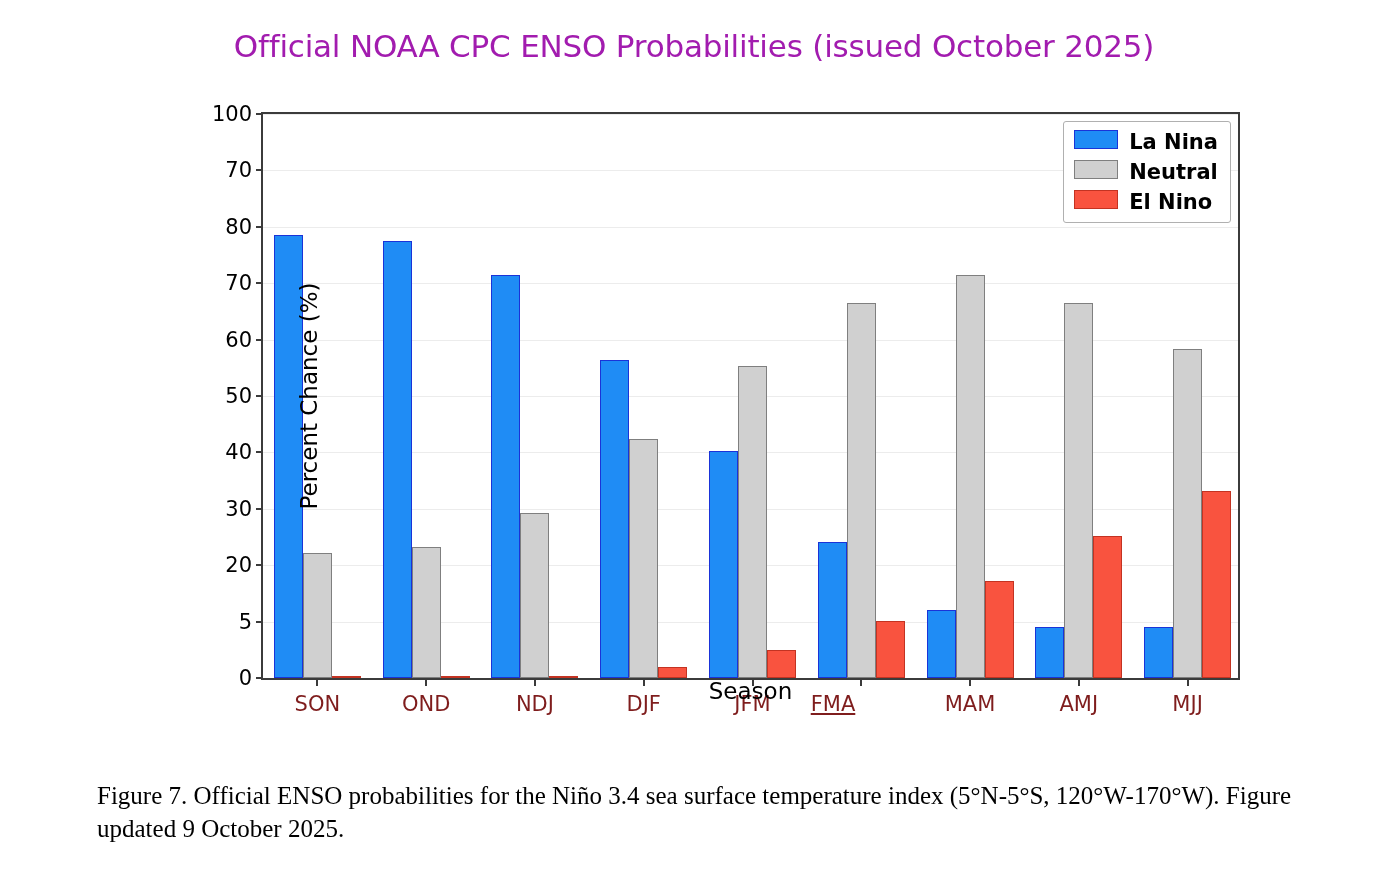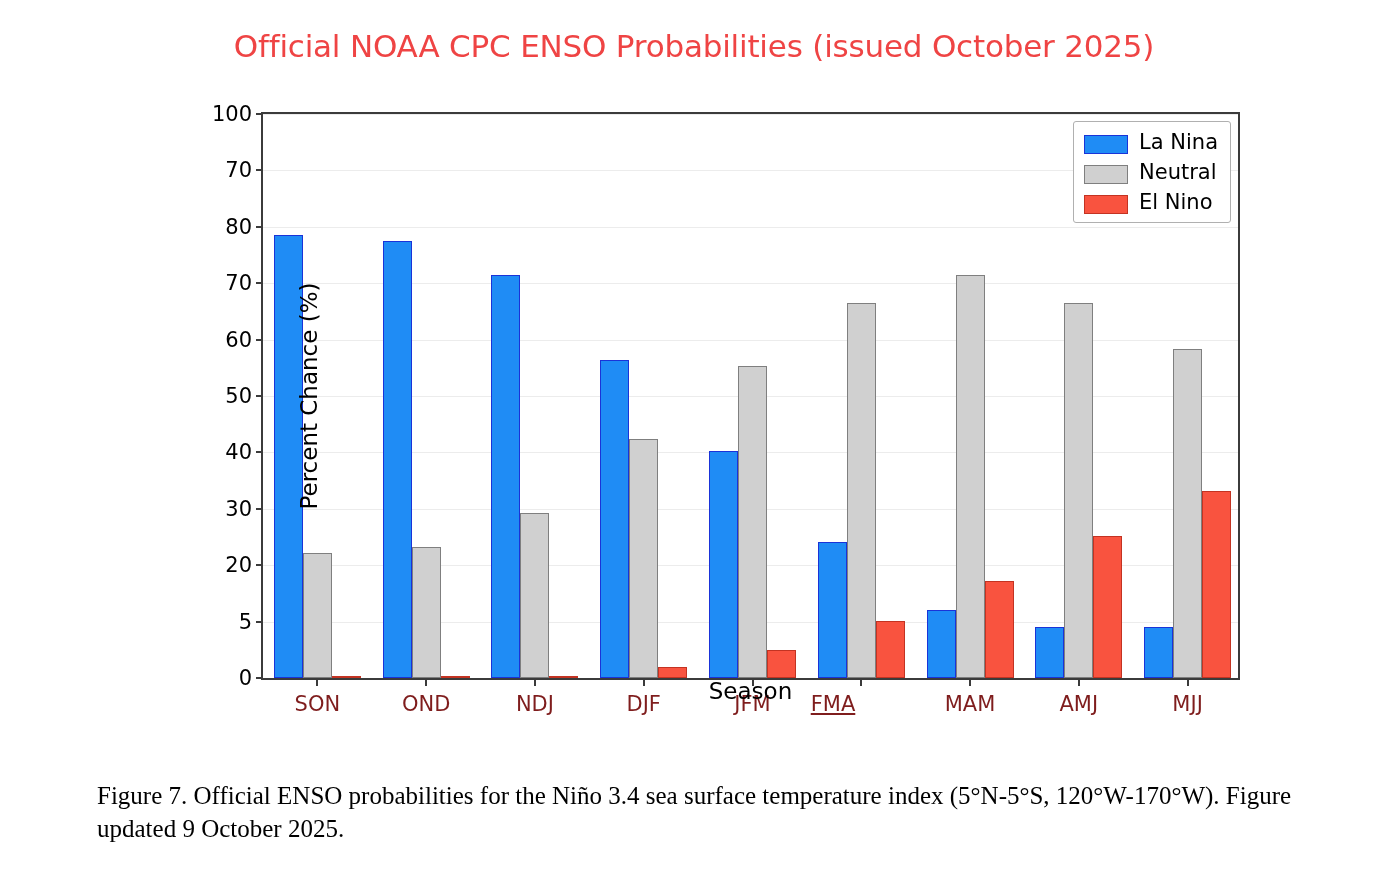--- a/index.html
+++ b/index.html
@@ -26,21 +26,21 @@
 
   
   #chart-title {
     position: absolute;
     left: 0; top: 28px;
     width: 1388px;
     text-align: center;
     font-size: 31px;
     font-weight: 400;
     letter-spacing: -0.2px;
-    color: #ef4444;
+    color: #a21caf;
     white-space: nowrap;
   }
   #chart-subtitle {
     position: absolute;
     left: 261px; top: 84px;
     width: 979px;
     text-align: center;
     font-size: 19px;
     font-weight: 400;
     color: #000;
@@ -148,23 +148,24 @@
     background: #ffffff;
     border: 1px solid #b0b0b0;
     border-radius: 3px;
     padding: 8px 12px 8px 10px;
     display: flex;
     flex-direction: column;
     gap: 6px;
   }
   .legend-row {
     display: flex;
-    align-items: flex-end;
+    align-items: flex-start;
     gap: 11px;
     height: 24px;
+    font-weight: bold;
   }
   .legend-swatch {
     width: 44px;
     height: 19px;
     box-sizing: border-box;
     border-width: 1.5px;
     border-style: solid;
     flex: 0 0 auto;
   }
   .legend-swatch.lanina  { background: #1f8cf5; border-color: #1a33d8; }

